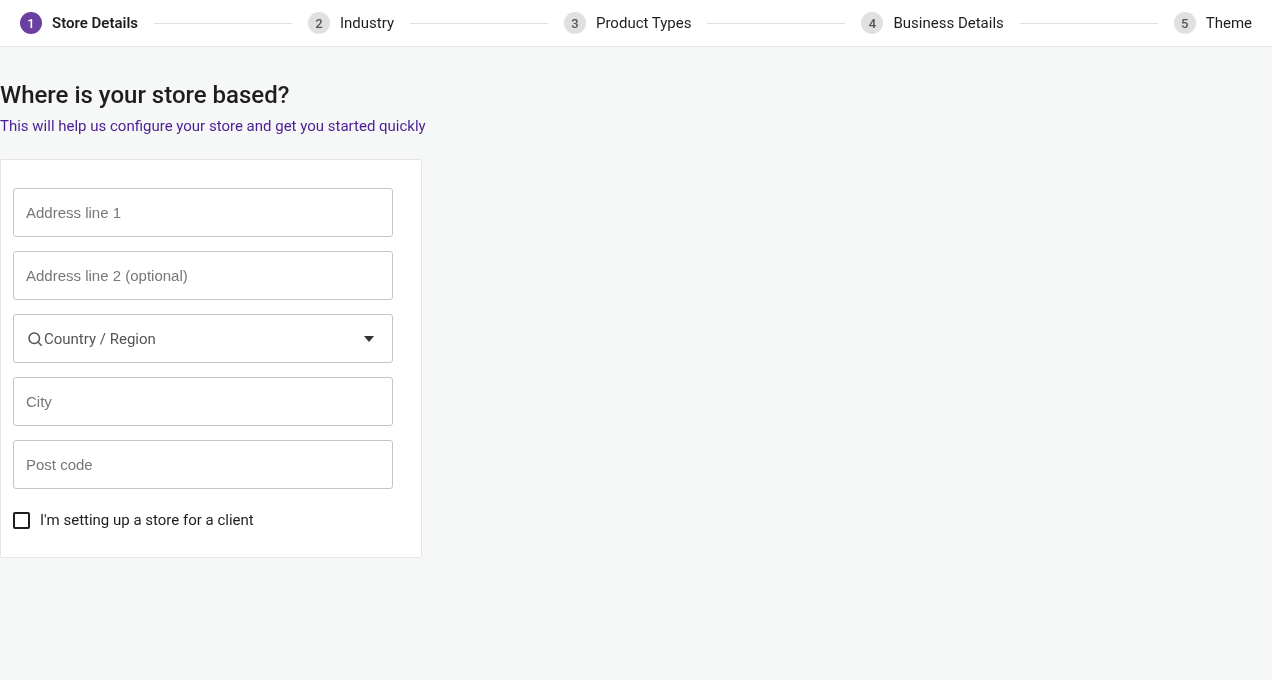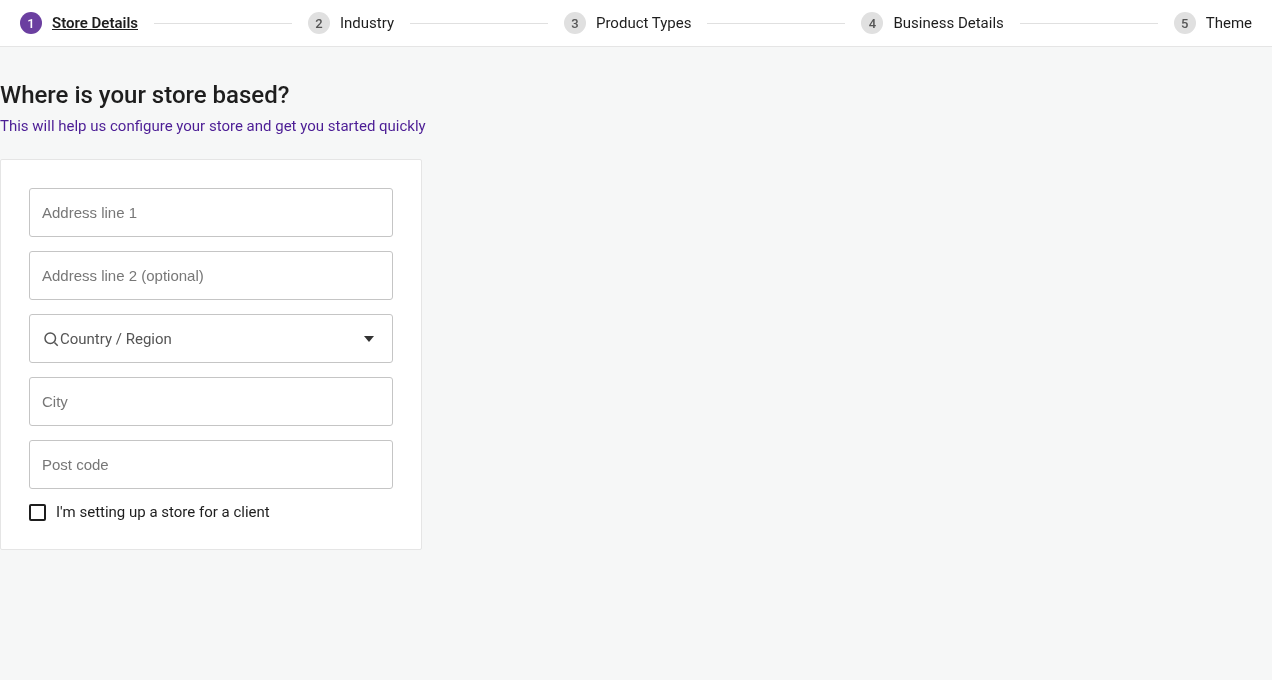--- a/index.html
+++ b/index.html
@@ -29,21 +29,21 @@
     flex-shrink:0;
   }
   .step-num{
     width:22px;height:22px;border-radius:50%;
     display:flex;align-items:center;justify-content:center;
     font-size:13px;font-weight:500;
     background:#e0e0e0;color:#555;
   }
   .step-num.active{background:#6b3fa0;color:#fff;}
   .step-label{font-size:15px;color:#1e1e1e;}
-  .step-label.active{font-weight:600;text-decoration:underline;}
+  .step-label.active{font-weight:600;}
   .divider{
     flex:1;
     height:1px;
     background:#e0e0e0;
     margin:0 16px;
   }
 
   
   .main{
     display:flex;
@@ -51,21 +51,21 @@
     padding-top:34px;
   }
   .title{font-size:24px;font-weight:500;color:#1e1e1e;margin-bottom:8px;}
   .subtitle{font-size:15px;color:#4c1d95;margin-bottom:24px;}
 
   .card{
     width:422px;
     background:#fff;
     border:1px solid #e5e5e5;
     border-radius:2px;
-    padding:28px 28px 28px 28px;
+    padding:28px 28px 28px 12px;
     display:flex;
     flex-direction:column;
     gap:14px;
   }
 
   .field{
     width:100%;
     height:49px;
     border:1px solid #c5c5c5;
     border-radius:3px;
@@ -96,21 +96,21 @@
   .caret{
     width:0;height:0;
     border-left:5px solid transparent;
     border-right:5px solid transparent;
     border-top:6px solid #333;
     margin-right:6px;
   }
 
   .check-row{
     display:flex;align-items:center;gap:10px;
-    margin-top:0;
+    margin-top:8px;
   }
   .checkbox{
     width:17px;height:17px;
     border:2px solid #1e1e1e;
     border-radius:2px;
     background:#fff;
     cursor:pointer;
     flex-shrink:0;
   }
   .check-label{font-size:15px;color:#1e1e1e;}

